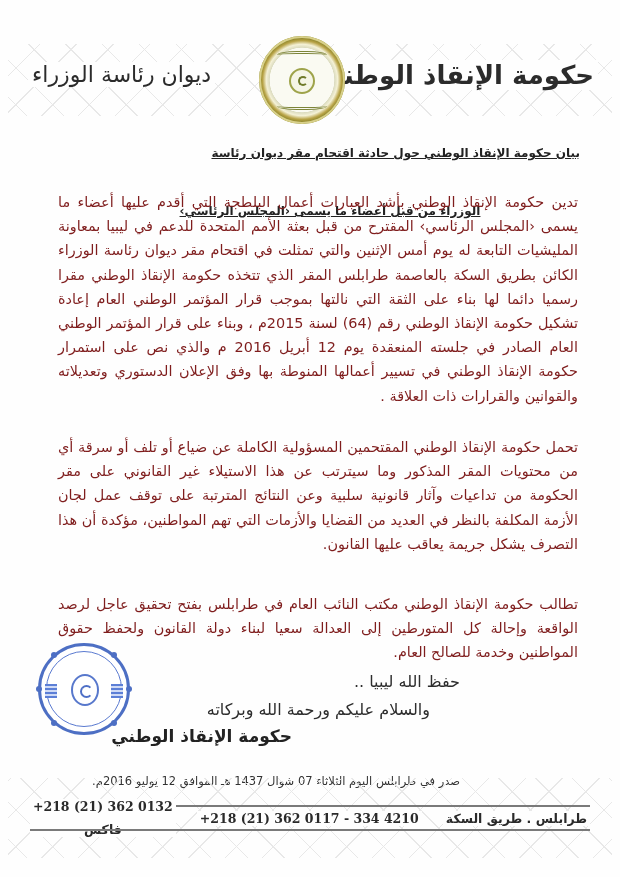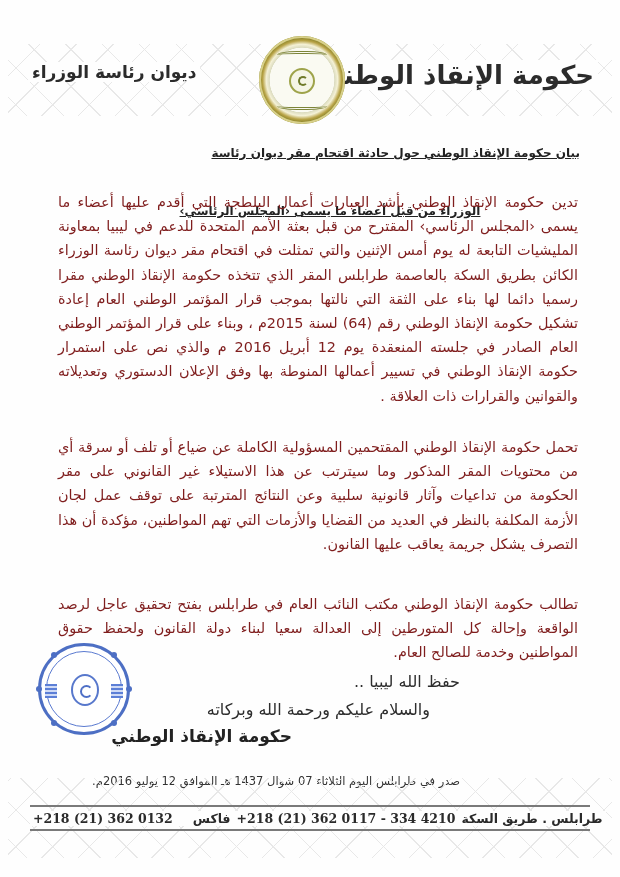--- a/index.html
+++ b/index.html
@@ -22,21 +22,21 @@
 
     
     .header-title-right {
       position: absolute; right: 22px; top: 60px;
       font-size: 26px; font-weight: bold; color: #2b2b2b;
       direction: rtl; background: #fefefe; padding: 0 4px;
       font-family: "DejaVu Sans", sans-serif;
     }
     .header-title-left {
       position: absolute; left: 28px; top: 62px;
-      font-size: 17px; font-weight: bold; color: #2b2b2b;
+      font-size: 22px; font-weight: normal; color: #2b2b2b;
       direction: rtl; background: #fefefe; padding: 0 4px;
     }
     .emblem {
       position: absolute; left: 259px; top: 36px; width: 86px; height: 88px;
       border-radius: 50%;
       background: radial-gradient(circle at 50% 50%, #fafaf2 0 52%, #dcdcc0 53%, #f4f1d6 58%, #b9a448 64%, #7d7a20 70%, #9b9a2c 74%, #c9c05c 80%, #ffffff 81%);
       box-shadow: 0 0 0 2px #d8d08a inset;
     }
     .emblem-inner {
       position: absolute; left: 30px; top: 32px; width: 26px; height: 26px;
@@ -107,21 +107,21 @@
     .footer-rule { position: absolute; left: 30px; right: 30px; height: 2px; background: #7a7a7a; }
     .rule-top { top: 805px; }
     .rule-bottom { top: 829px; }
     .footer-row {
       position: absolute; left: 30px; right: 30px; top: 808px; height: 20px;
       display: flex; justify-content: space-between; align-items: center;
       background: transparent;
     }
     .footer-item { font-size: 12.5px; font-weight: bold; color: #2a2a2a; background: #fefefe; padding: 0 3px; white-space: nowrap; }
     .mono { font-family: "DejaVu Serif", serif; direction: ltr; unicode-bidi: isolate; }
-    .footer-fax { display: flex; gap: 20px; align-items: center; }
+    .footer-fax { display: flex; gap: 8px; align-items: center; flex-direction: column; }
     .footer-fax .lbl { direction: rtl; }
   </style>
 </head>
 <body>
 
 <div class="page">
 
   <div class="pattern pattern-top"></div>
 
   <div class="header-title-right">حكومة الإنقاذ الوطني</div>

